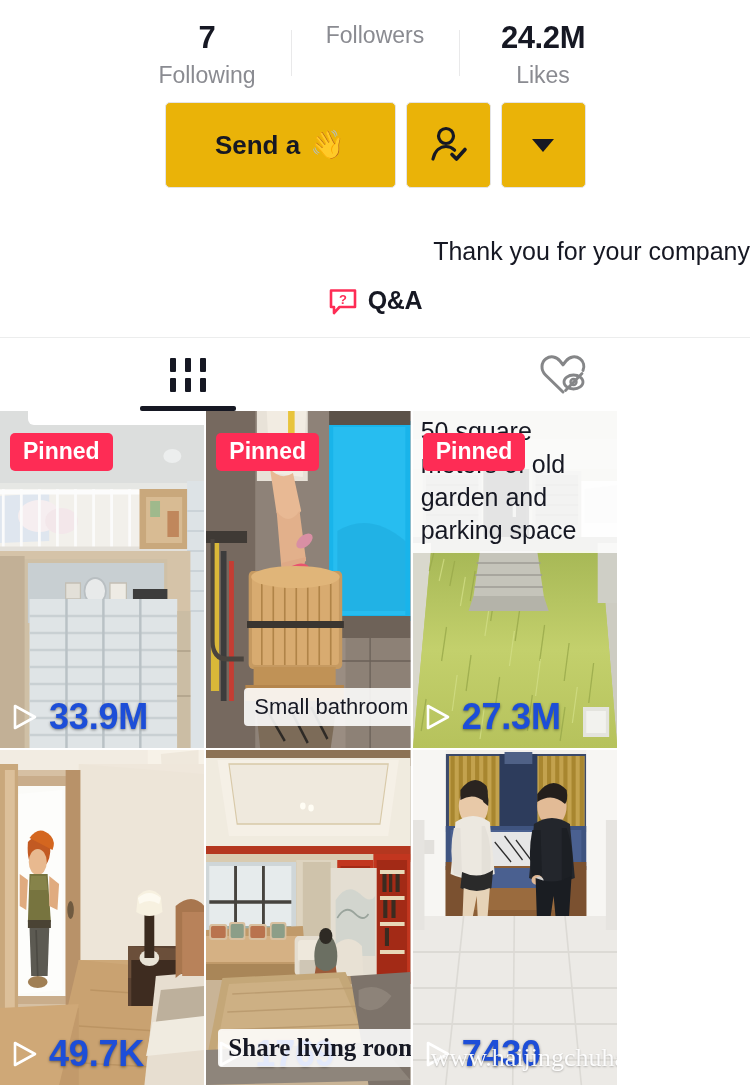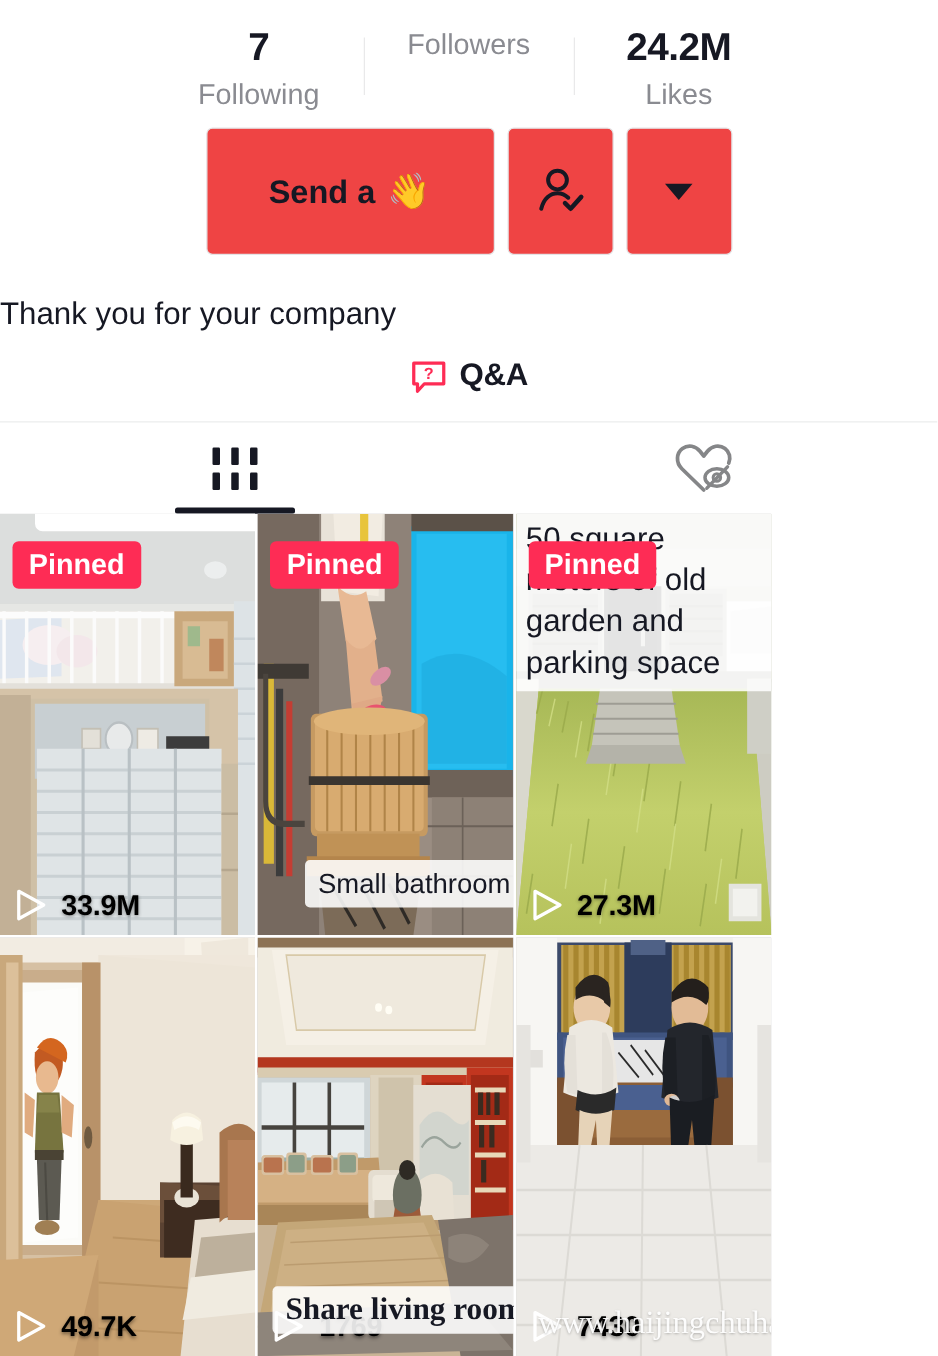--- a/index.html
+++ b/index.html
@@ -59,22 +59,22 @@
   .actions-row {
     display: flex;
     justify-content: center;
     align-items: center;
     gap: 10px;
     margin-top: 2px;
   }
   .btn {
     border: 1px solid #e4e4e6;
     border-radius: 5px;
-    background: #ef4444;
-    height: 102px;
+    background: #eab308;
+    height: 86px;
     display: flex;
     align-items: center;
     justify-content: center;
     cursor: pointer;
   }
   .btn-primary {
     width: 231px;
     gap: 10px;
   }
   .btn-primary .btn-text {
@@ -87,24 +87,24 @@
   .btn-caret { width: 85px; }
   .caret {
     width: 0; height: 0;
     border-left: 11px solid transparent;
     border-right: 11px solid transparent;
     border-top: 13px solid #161823;
   }
 
   
   .bio {
-    text-align: left;
+    text-align: right;
     font-size: 25px;
     color: #161823;
-    margin-top: 31px;
+    margin-top: 47px;
     line-height: 32px;
   }
   .qa-row {
     display: flex;
     align-items: center;
     justify-content: center;
     gap: 10px;
     margin-top: 19px;
     cursor: pointer;
   }
@@ -202,22 +202,22 @@
   .views {
     position: absolute;
     left: 12px;
     bottom: 10px;
     display: flex;
     align-items: center;
     gap: 11px;
     z-index: 5;
   }
   .views-count {
-    color: #000000;
-    font-size: 23px;
+    color: #1d4ed8;
+    font-size: 36px;
     font-weight: bold;
     text-shadow: 0 1px 3px rgba(0,0,0,.45);
     letter-spacing: -0.2px;
   }
 
   .caption-box {
     position: absolute;
     background: rgba(255,255,255,0.88);
     color: #161823;
     font-size: 22px;

